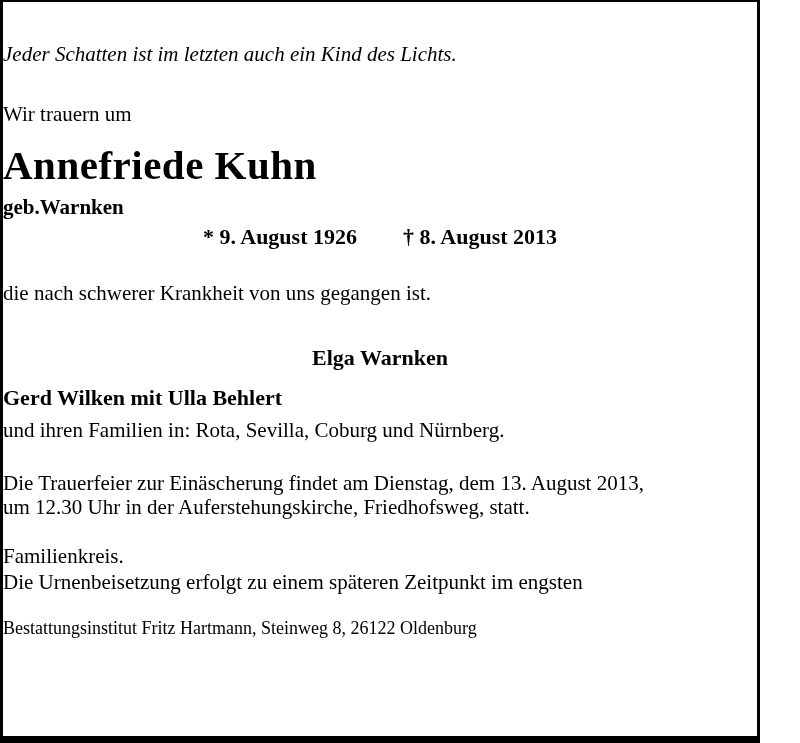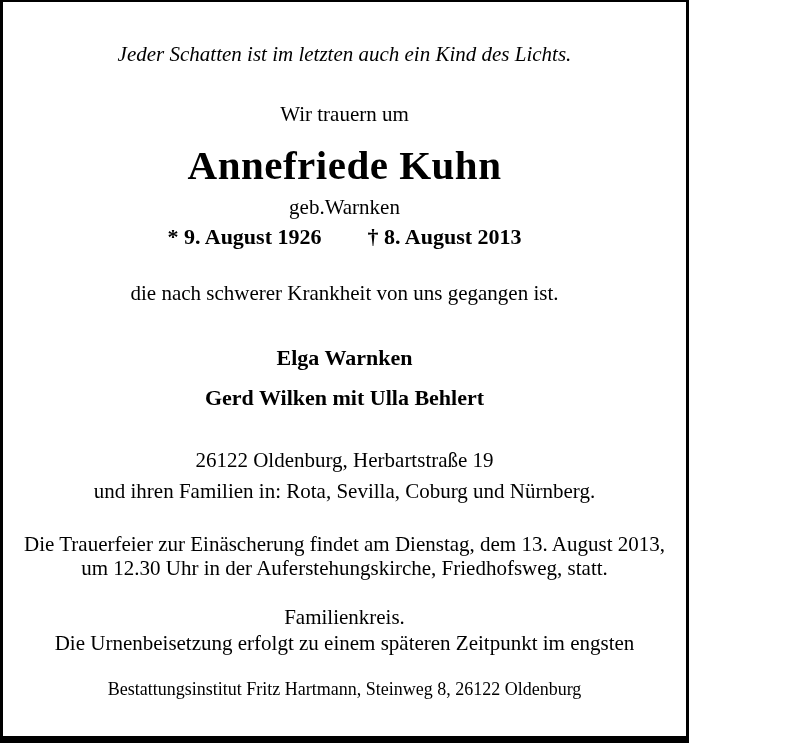--- a/index.html
+++ b/index.html
@@ -2,29 +2,28 @@
 <html><head>
 <meta charset="utf-8">
 <style>
   html, body {
     margin: 0;
     padding: 0;
     background: #ffffff;
   }
   .frame {
     box-sizing: border-box;
-    width: 689px;
+    width: 760px;
     height: 743px;
     background: #ffffff;
     border-style: solid;
     border-color: #000000;
     border-width: 2px 3px 7px 3px;
     font-family: "Liberation Serif", "DejaVu Serif", serif;
     color: #000000;
-    text-align: center;
     overflow: hidden;
   }
   .epigraph {
     margin-top: 40px;
     font-size: 21px;
     line-height: 24px;
     font-style: italic;
   }
   .intro {
     margin-top: 36px;
@@ -35,21 +34,21 @@
     margin-top: 16px;
     font-size: 41px;
     line-height: 46px;
     font-weight: bold;
     letter-spacing: 0.5px;
   }
   .maiden-name {
     margin-top: 8px;
     font-size: 21px;
     line-height: 22px;
-    font-weight: normal;
+    font-weight: bold;
   }
   .dates-row {
     margin-top: 6px;
     font-size: 22px;
     line-height: 26px;
     font-weight: bold;
     display: flex;
     justify-content: center;
     gap: 46px;
   }
@@ -118,21 +117,20 @@
   </div>
 
   <div class="passing-line">die nach schwerer Krankheit von uns gegangen ist.</div>
 
   <div class="mourners-row">
     <span>Elga Warnken</span>
   </div>
 
   <div class="mourners-second">Gerd Wilken mit Ulla Behlert</div>
 
-  <div class="address-line1">26122 Oldenburg, Herbartstraße 19</div>
 
   <div class="address-line2">und ihren Familien in: Rota, Sevilla, Coburg und Nürnberg.</div>
 
   <div class="funeral-block">
     <div>Die Trauerfeier zur Einäscherung findet am Dienstag, dem 13. August 2013,</div>
     <div>um 12.30 Uhr in der Auferstehungskirche, Friedhofsweg, statt.</div>
   </div>
 
   <div class="urn-block">
     <div>Familienkreis.</div>

